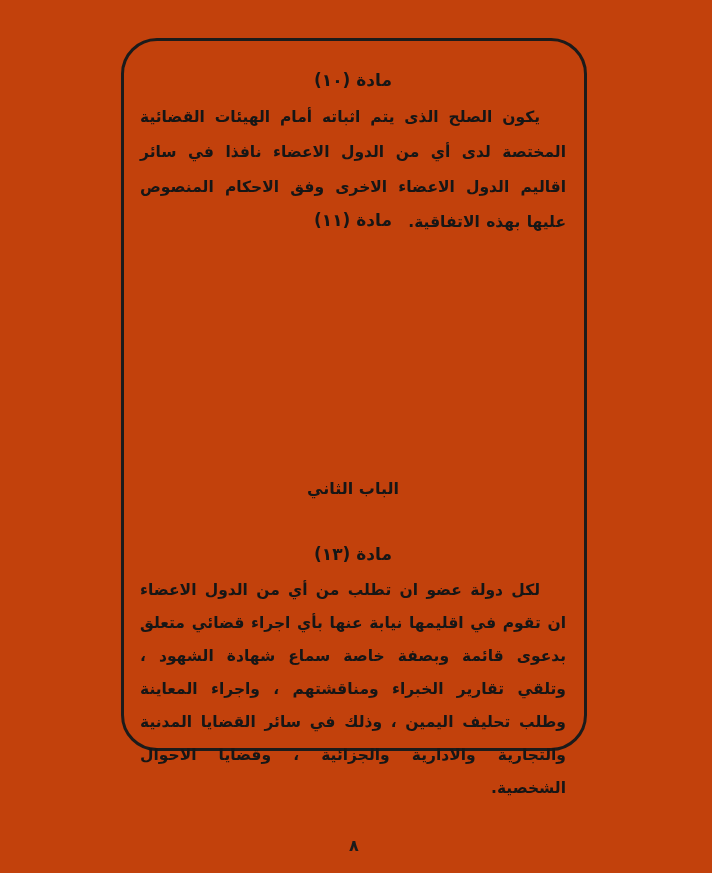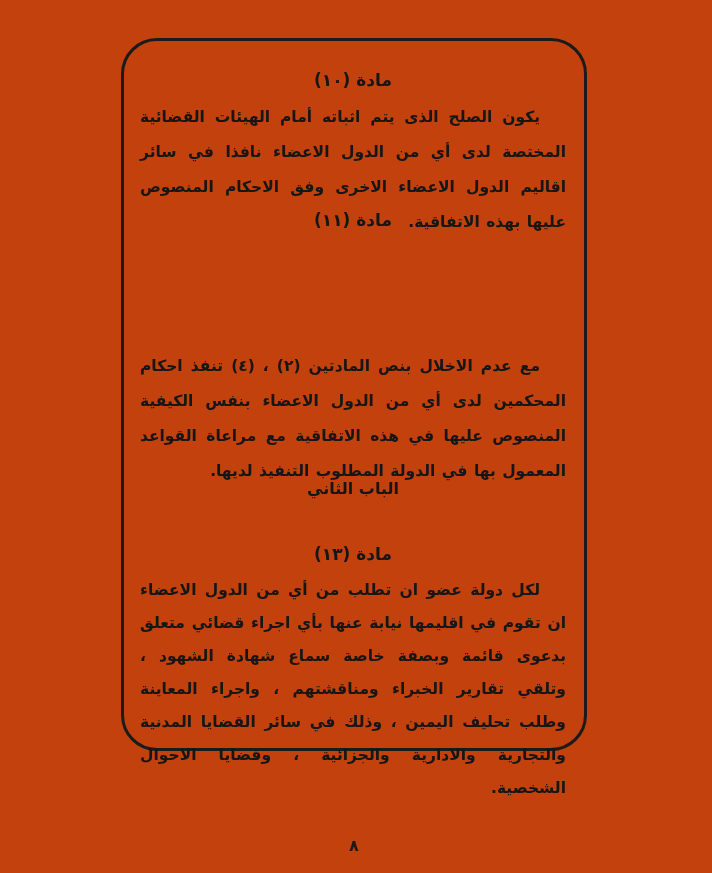--- a/index.html
+++ b/index.html
@@ -87,21 +87,20 @@
     <section id="article-10" class="block">
       <h2 class="article-heading">مادة (١٠)</h2>
       <p class="article-body">يكون الصلح الذى يتم اثباته أمام الهيئات القضائية المختصة لدى أي من الدول الاعضاء نافذا في سائر اقاليم الدول الاعضاء الاخرى وفق الاحكام المنصوص عليها بهذه الاتفاقية.</p>
     </section>
 
     <section id="article-11" class="block">
       <h2 class="article-heading">مادة (١١)</h2>
     </section>
 
     <section id="article-12" class="block">
-      <p class="article-body">مع عدم الاخلال بنص المادتين (٢) ، (٤) تنفذ احكام المحكمين لدى أي من الدول الاعضاء بنفس الكيفية المنصوص عليها في هذه الاتفاقية مع مراعاة القواعد المعمول بها في الدولة المطلوب التنفيذ لديها.</p>
     </section>
 
     <h2 id="chapter-title" class="block chapter-heading">الباب الثاني</h2>
 
 
     <section id="article-13" class="block tight">
       <h2 class="article-heading">مادة (١٣)</h2>
       <p class="article-body">لكل دولة عضو ان تطلب من أي من الدول الاعضاء ان تقوم في اقليمها نيابة عنها بأي اجراء قضائي متعلق بدعوى قائمة وبصفة خاصة سماع شهادة الشهود ، وتلقي تقارير الخبراء ومناقشتهم ، واجراء المعاينة وطلب تحليف اليمين ، وذلك في سائر القضايا المدنية والتجارية والادارية والجزائية ، وقضايا الاحوال الشخصية.</p>
     </section>
 

